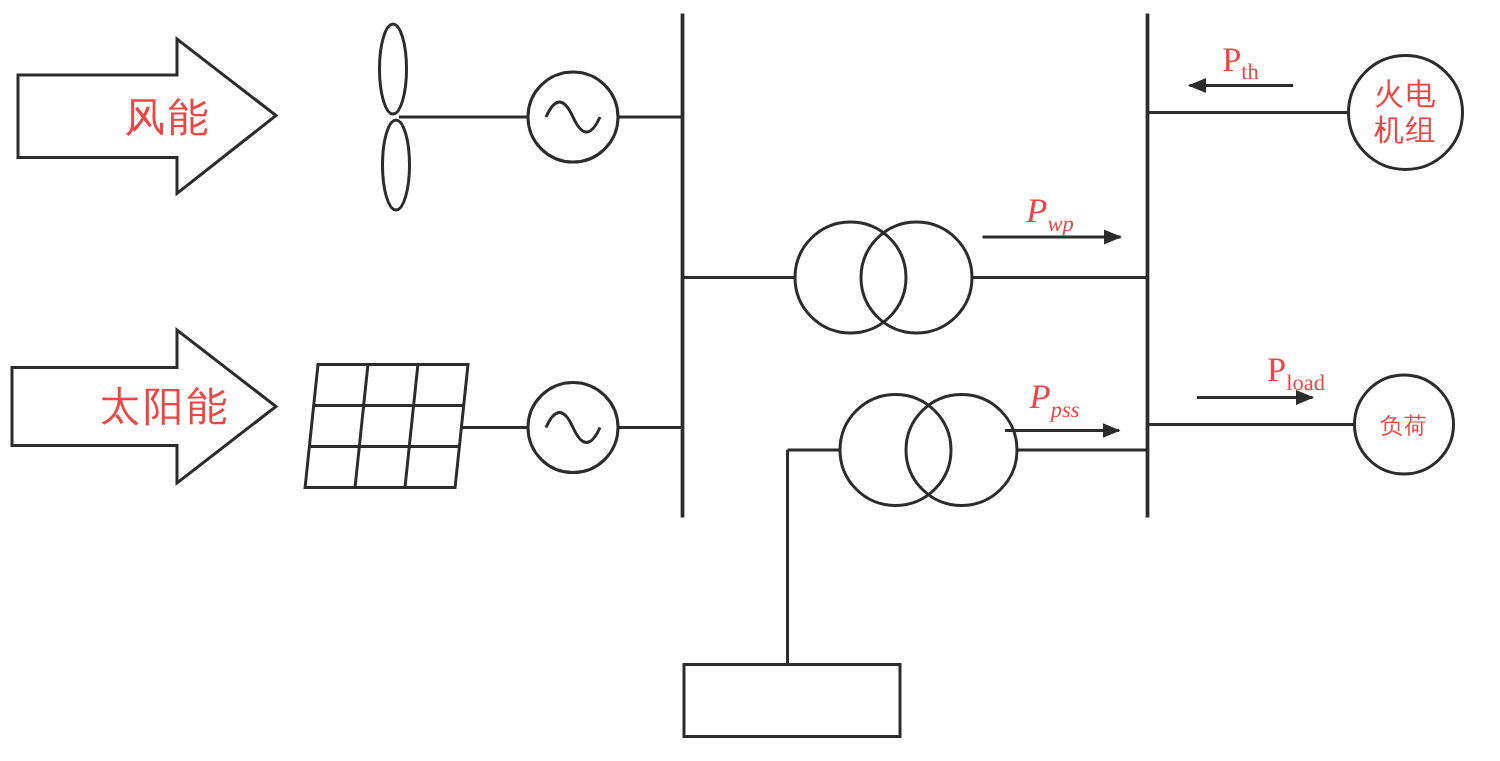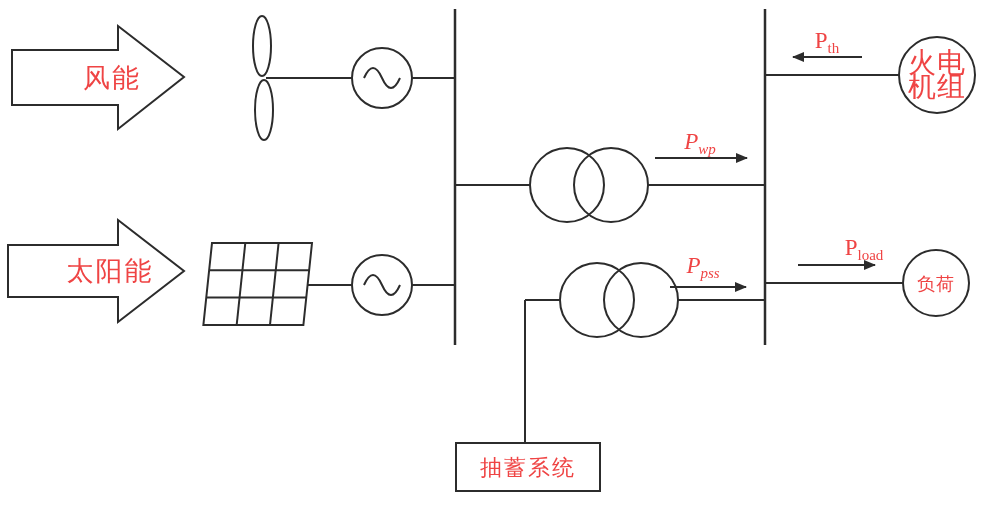--- a/index.html
+++ b/index.html
@@ -4,22 +4,22 @@
 <style>
   * { margin:0; padding:0; box-sizing:border-box; }
   html,body { background:#ffffff; }
   body { font-family:"Liberation Serif","DejaVu Serif",serif; color:#222; }
   .canvas { position:relative; width:1000px; height:507px; background:#ffffff; overflow:hidden; }
   .canvas svg { position:absolute; left:0; top:0; }
   .label { position:absolute; transform:translate(-50%,-50%); white-space:nowrap; color:#ef4444; }
   .cn   { font-size:27px; letter-spacing:2px; }
   .flow { font-size:23px; }
   .flow sub { font-size:15px; line-height:1; }
-  .thermal-label { font-size:28px; line-height:24px; letter-spacing:1px; }
-  .node-label { font-size:18px; letter-spacing:1px;font-family:Liberation Mono, monospace; }
+  .thermal-label { font-size:20px; line-height:24px; letter-spacing:1px; }
+  .node-label { font-size:15px; letter-spacing:1px;font-family:Liberation Mono, monospace; }
   .box-label { font-size:22px; letter-spacing:2px; }
 </style>
 </head>
 <body>
 
 <div class="canvas">
 
   <svg width="1000" height="507" viewBox="0 0 1000 507">
     <defs>
       <marker id="arrow" markerUnits="userSpaceOnUse" markerWidth="14" markerHeight="12" refX="11" refY="5" orient="auto">
@@ -98,21 +98,20 @@
       </g>
 
       <line x1="798" y1="265" x2="875" y2="265" marker-end="url(#arrow)"></line>
     </g>
   </svg>
 
   <div class="label cn" style="left:110px; top:271px;">太阳能</div>
 
   <div class="label cn" style="left:112px; top:78px;">风能</div>
 
-  <div class="label box-label" style="left:528px; top:468px;">抽蓄系统</div>
 
   <div class="label thermal-label" style="left:937px; top:75px;">
     <div>火电</div>
     <div>机组</div>
   </div>
 
   <div class="label node-label" style="left:936px; top:284px;">负荷</div>
 
   <div class="label flow" style="left:827px; top:42px;">
     <span>P</span><sub>th</sub>

